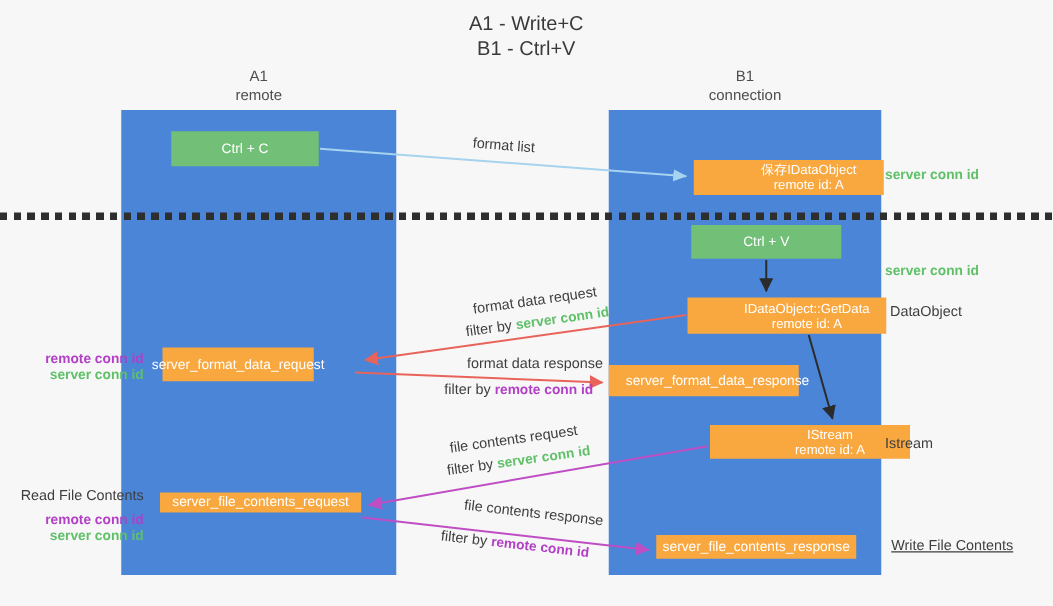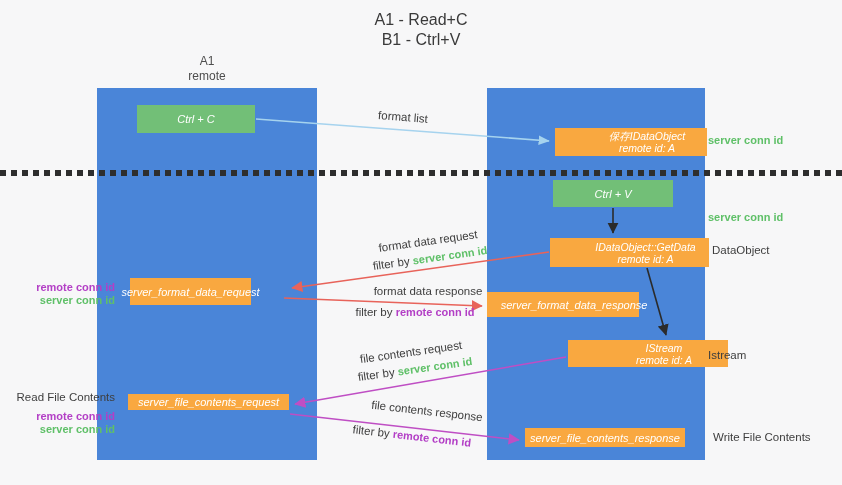--- a/index.html
+++ b/index.html
@@ -19,47 +19,51 @@
   .column { position:absolute; top:88px; height:372px; background:#4a85d8; }
   .divider {
     position:absolute; left:0; top:170px; width:842px; height:6px;
     background:repeating-linear-gradient(to right,#2e2e2e 0 6px, transparent 6px 11px);
     z-index:3;
   }
   svg.arrows { position:absolute; left:0; top:0; z-index:4; pointer-events:none; }
   .box {
     position:absolute; z-index:5; color:#ffffff;
     display:flex; flex-direction:column; align-items:center; justify-content:center;
-    text-align:left; font-size:11px; white-space:nowrap;font-style:italic;
+    text-align:left; font-size:11px; white-space:nowrap;
   }
   .box.two { font-size:10.5px; line-height:12px;padding-left:32px; }
   .green-box  { background:#72bf77; }
   .orange-box { background:#f9a840; }
   .lbl {
     position:absolute; z-index:6; white-space:nowrap;
     font-size:11.5px; color:#3e3e3e;
   }
   .ctr { transform:translate(-50%,-50%); }
   .green-t  { color:#5fc068; font-weight:bold; font-size:11px; }
   .purple-t { color:#b33fc6; font-weight:bold; font-size:11px; }
   .right-align { text-align:right; }
 </style>
 </head>
 <body>
 
 <div class="canvas">
 
   <div class="title">
-    <div>A1 - Read+C</div>
+    <div>A1 - Write+C</div>
     <div>B1 - Ctrl+V</div>
   </div>
 
   <div class="col-header" style="left:97px; width:220px;">
     <div>A1</div>
     <div>remote</div>
+  </div>
+  <div class="col-header" style="left:487px; width:218px;">
+    <div>B1</div>
+    <div>connection</div>
   </div>
 
   <div class="column" style="left:97px; width:220px;"></div>
   <div class="column" style="left:487px; width:218px;"></div>
 
   <div class="divider"></div>
 
   <svg class="arrows" width="842" height="485" viewBox="0 0 842 485">
     <defs>
       <marker id="m-blue" markerWidth="8" markerHeight="8" refX="6.5" refY="3" orient="auto">
@@ -134,21 +138,21 @@
   <div class="lbl ctr" style="left:427px; top:411px; transform:translate(-50%,-50%) rotate(6.5deg);">file contents response</div>
   <div class="lbl ctr" style="left:412px; top:436px; transform:translate(-50%,-50%) rotate(6.5deg);">
     <span>filter by</span>
     <span class="purple-t">remote conn id</span>
   </div>
 
   <div class="lbl green-t" style="left:708px; top:134px;">server conn id</div>
   <div class="lbl green-t" style="left:708px; top:211px;">server conn id</div>
   <div class="lbl" style="left:712px; top:244px;">DataObject</div>
   <div class="lbl" style="left:708px; top:349px;">Istream</div>
-  <div class="lbl" style="left:713px; top:431px;">Write File Contents</div>
+  <div class="lbl" style="left:713px; top:431px;text-decoration:underline;">Write File Contents</div>
 
   <div class="lbl purple-t right-align" style="right:727px; top:281px;">remote conn id</div>
   <div class="lbl green-t right-align" style="right:727px; top:294px;">server conn id</div>
   <div class="lbl right-align" style="right:727px; top:391px;">Read File Contents</div>
   <div class="lbl purple-t right-align" style="right:727px; top:410px;">remote conn id</div>
   <div class="lbl green-t right-align" style="right:727px; top:423px;">server conn id</div>
 
 </div>
 
 </body></html>

